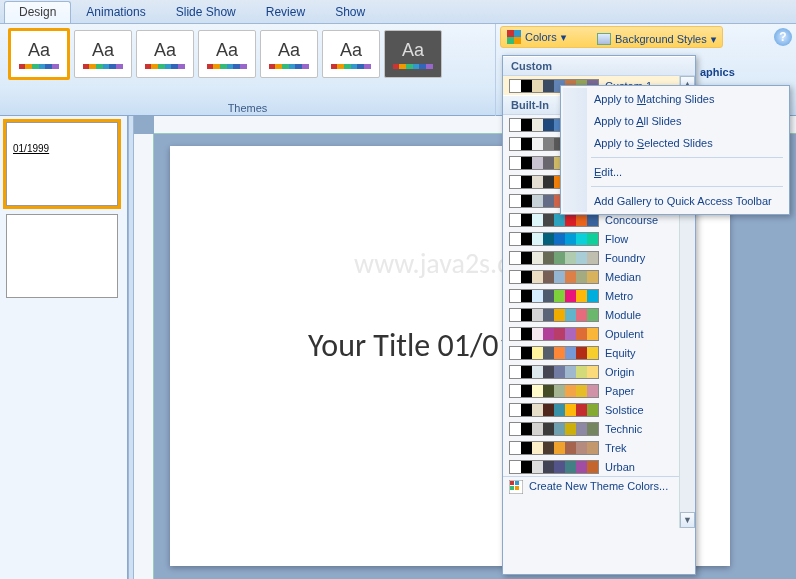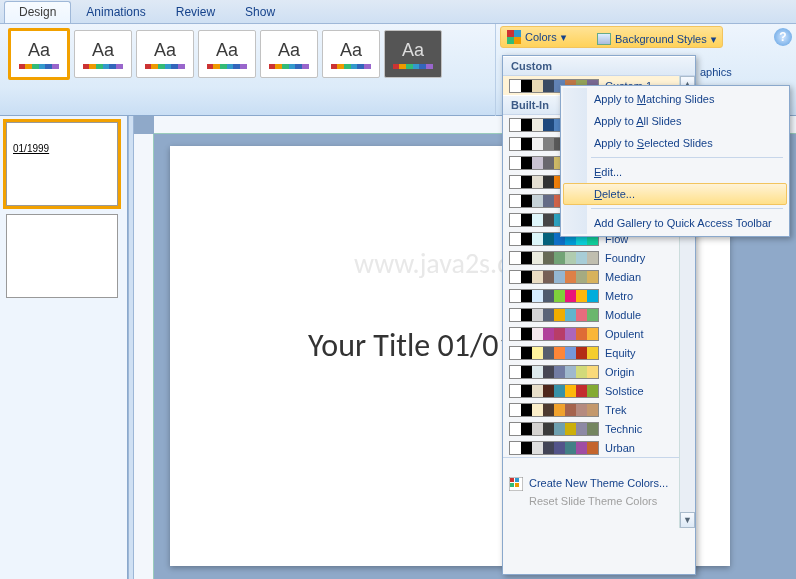--- a/index.html
+++ b/index.html
@@ -49,44 +49,45 @@
 
 
 .colors-panel { position: absolute; left: 502px; top: 55px; width: 194px; height: 520px; background: #f4f6f9; border: 1px solid #8aa8cc; box-shadow: 2px 2px 6px rgba(0,0,0,.3); z-index: 50; font-size: 11px; }
 .cp-section-head { background: linear-gradient(#eef4fb,#dde9f6); border-top: 1px solid #fff; border-bottom: 1px solid #c7d6ea; padding: 3px 8px; font-weight: bold; color: #3c5a86; }
 .cp-list { overflow: hidden; }
 .cp-row { display: flex; align-items: center; gap: 6px; padding: 2px 6px; height: 19px; cursor: pointer; }
 .cp-row.sel { outline: 2px solid #f2a100; background: #fff3d6; }
 .swatch-strip { display: flex; gap: 0; border: 1px solid #888; }
 .swatch-strip span { width: 11px; height: 12px; }
 .cp-label { color: #15428b; flex: 1; white-space: nowrap; overflow: hidden; }
-.cp-footer { border-top: 1px solid #c7d6ea; padding: 16px 0; }
+.cp-footer { border-top: 1px solid #c7d6ea; padding: 0 0; }
 .cp-footer-item { padding: 3px 12px 3px 26px; color: #15428b; cursor: pointer; position: relative; }
 .cp-footer-item.disabled { color: #a0a0a0; cursor: default; }
 .cp-footer-item .fico { position: absolute; left: 6px; top: 3px; width: 14px; height: 14px; }
 .cp-scroll { position: absolute; right: 0; top: 20px; bottom: 46px; width: 16px; background: #e9eef5; border-left: 1px solid #cdd; }
 .cp-scroll .arrow { height: 16px; background: linear-gradient(#f7faff,#dde9f6); border: 1px solid #abc; text-align: center; font-size: 9px; line-height: 14px; color: #567; cursor: pointer; }
 .cp-scroll .thumb-bar { position: absolute; top: 16px; left: 2px; width: 12px; height: 60px; background: linear-gradient(#eaf2fb,#cfe0f3); border: 1px solid #abc; border-radius: 2px; }
 
 
 .ctx-menu { position: absolute; left: 560px; top: 85px; width: 230px; background: #f4f6f9; border: 1px solid #8aa8cc; box-shadow: 2px 2px 6px rgba(0,0,0,.3); z-index: 60; padding: 2px; }
 .ctx-gutter { position: absolute; left: 2px; top: 2px; bottom: 2px; width: 24px; background: linear-gradient(90deg,#e9eff7,#dfe9f5); }
 .ctx-item { position: relative; padding: 4px 12px 4px 30px; font-size: 11px; color: #15428b; cursor: pointer; border: 1px solid transparent; border-radius: 2px; }
 .ctx-item:hover, .ctx-item.hover { background: linear-gradient(#fff3d6,#ffe08a); border-color: #f2c45e; }
 .ctx-sep { height: 1px; background: #c7d6ea; margin: 3px 4px 3px 28px; }
 .ul { text-decoration: underline; }
 
-.aphics { position: absolute; left: 700px; top: 66px; font-size: 11px; color: #15428b; z-index: 40; }
+.aphics { position: absolute; left: 700px; top: 66px; font-size: 11px; color: #15428b; z-index: 40; font-weight: bold; }
 </style>
 </head>
 <body>
 
 <div class="ribbon-tabs">
   <div class="ribbon-tab active">Design</div>
   <div class="ribbon-tab">Animations</div>
+  <div class="ribbon-tab">Slide Show</div>
   <div class="ribbon-tab">Review</div>
   <div class="ribbon-tab">Show</div>
 </div>
 
 <div class="ribbon-body">
   <div class="themes-group">
     <div class="themes-gallery">
       <div class="theme-swatch first">
           <span class="aa">Aa</span>
           <span class="bar"></span>
@@ -109,20 +110,21 @@
         </div>
       <div class="theme-swatch">
           <span class="aa">Aa</span>
           <span class="bar"></span>
         </div>
       <div class="theme-swatch dark">
           <span class="aa">Aa</span>
           <span class="bar"></span>
         </div>
     </div>
+    <div class="group-label">Themes</div>
   </div>
 
   <div class="right-group">
     <div class="ribbon-btn open">
       <span class="color-ico">
           <span></span>
           <span></span>
           <span></span>
           <span></span>
         </span>
@@ -358,54 +360,67 @@
           <span style="background: rgb(159, 184, 205);"></span>
           <span style="background: rgb(210, 218, 122);"></span>
           <span style="background: rgb(250, 218, 122);"></span>
         </div>
         <span class="cp-label">Origin</span>
       </div>
       <div class="cp-row">
         <div class="swatch-strip">
           <span style="background: rgb(255, 255, 255);"></span>
           <span style="background: rgb(0, 0, 0);"></span>
+          <span style="background: rgb(254, 250, 201);"></span>
+          <span style="background: rgb(68, 77, 38);"></span>
+          <span style="background: rgb(165, 181, 146);"></span>
+          <span style="background: rgb(243, 164, 71);"></span>
+          <span style="background: rgb(231, 188, 41);"></span>
+          <span style="background: rgb(208, 146, 167);"></span>
+        </div>
+        <span class="cp-label">Paper</span>
+      </div>
+      <div class="cp-row">
+        <div class="swatch-strip">
+          <span style="background: rgb(255, 255, 255);"></span>
+          <span style="background: rgb(0, 0, 0);"></span>
           <span style="background: rgb(231, 222, 201);"></span>
           <span style="background: rgb(79, 39, 28);"></span>
           <span style="background: rgb(56, 145, 167);"></span>
           <span style="background: rgb(254, 184, 10);"></span>
           <span style="background: rgb(195, 45, 46);"></span>
           <span style="background: rgb(132, 170, 51);"></span>
         </div>
         <span class="cp-label">Solstice</span>
       </div>
       <div class="cp-row">
         <div class="swatch-strip">
           <span style="background: rgb(255, 255, 255);"></span>
           <span style="background: rgb(0, 0, 0);"></span>
+          <span style="background: rgb(212, 210, 208);"></span>
+          <span style="background: rgb(59, 59, 59);"></span>
+          <span style="background: rgb(110, 160, 176);"></span>
+          <span style="background: rgb(204, 175, 10);"></span>
+          <span style="background: rgb(141, 137, 164);"></span>
+          <span style="background: rgb(116, 133, 96);"></span>
+        </div>
+        <span class="cp-label">Technic</span>
+      </div>
+      <div class="cp-row">
+        <div class="swatch-strip">
+          <span style="background: rgb(255, 255, 255);"></span>
+          <span style="background: rgb(0, 0, 0);"></span>
           <span style="background: rgb(251, 238, 201);"></span>
           <span style="background: rgb(78, 59, 48);"></span>
           <span style="background: rgb(240, 162, 46);"></span>
           <span style="background: rgb(165, 100, 78);"></span>
           <span style="background: rgb(181, 139, 128);"></span>
           <span style="background: rgb(195, 152, 109);"></span>
         </div>
         <span class="cp-label">Trek</span>
-      </div>
-      <div class="cp-row">
-        <div class="swatch-strip">
-          <span style="background: rgb(255, 255, 255);"></span>
-          <span style="background: rgb(0, 0, 0);"></span>
-          <span style="background: rgb(212, 210, 208);"></span>
-          <span style="background: rgb(59, 59, 59);"></span>
-          <span style="background: rgb(110, 160, 176);"></span>
-          <span style="background: rgb(204, 175, 10);"></span>
-          <span style="background: rgb(141, 137, 164);"></span>
-          <span style="background: rgb(116, 133, 96);"></span>
-        </div>
-        <span class="cp-label">Technic</span>
       </div>
       <div class="cp-row">
         <div class="swatch-strip">
           <span style="background: rgb(255, 255, 255);"></span>
           <span style="background: rgb(0, 0, 0);"></span>
           <span style="background: rgb(222, 222, 222);"></span>
           <span style="background: rgb(66, 68, 86);"></span>
           <span style="background: rgb(83, 84, 138);"></span>
           <span style="background: rgb(67, 128, 134);"></span>
           <span style="background: rgb(160, 77, 163);"></span>
@@ -420,34 +435,30 @@
         <svg viewBox="0 0 14 14">
             <rect width="14" height="14" fill="#fff" stroke="#888"></rect>
             <rect x="1" y="1" width="4" height="4" fill="#c33"></rect>
             <rect x="6" y="1" width="4" height="4" fill="#39c"></rect>
             <rect x="1" y="6" width="4" height="4" fill="#3b7"></rect>
             <rect x="6" y="6" width="4" height="4" fill="#e90"></rect>
           </svg>
       </span>
       <span>Create New Theme Colors...</span>
     </div>
-    <div class="cp-footer-item disabled">
-      <span>Reset Slide Theme Colors</span>
-    </div>
   </div>
   <div class="cp-scroll">
     <div class="arrow">▲</div>
     <div class="thumb-bar"></div>
     <div class="arrow" style="position:absolute;bottom:0;left:0;right:0">▼</div>
   </div>
 </div>
 
 <div class="ctx-menu">
   <div class="ctx-gutter"></div>
   <div class="ctx-item"><span>Apply to </span><span class="ul">M</span><span>atching Slides</span></div>
   <div class="ctx-item"><span>Apply to </span><span class="ul">A</span><span>ll Slides</span></div>
   <div class="ctx-item"><span>Apply to </span><span class="ul">S</span><span>elected Slides</span></div>
   <div class="ctx-sep"></div>
   <div class="ctx-item"><span class="ul">E</span><span>dit...</span></div>
-  <div class="ctx-item hover"><span class="ul">D</span><span>elete...</span></div>
   <div class="ctx-sep"></div>
   <div class="ctx-item">Add Gallery to Quick Access Toolbar</div>
 </div>
 
 </body></html>

